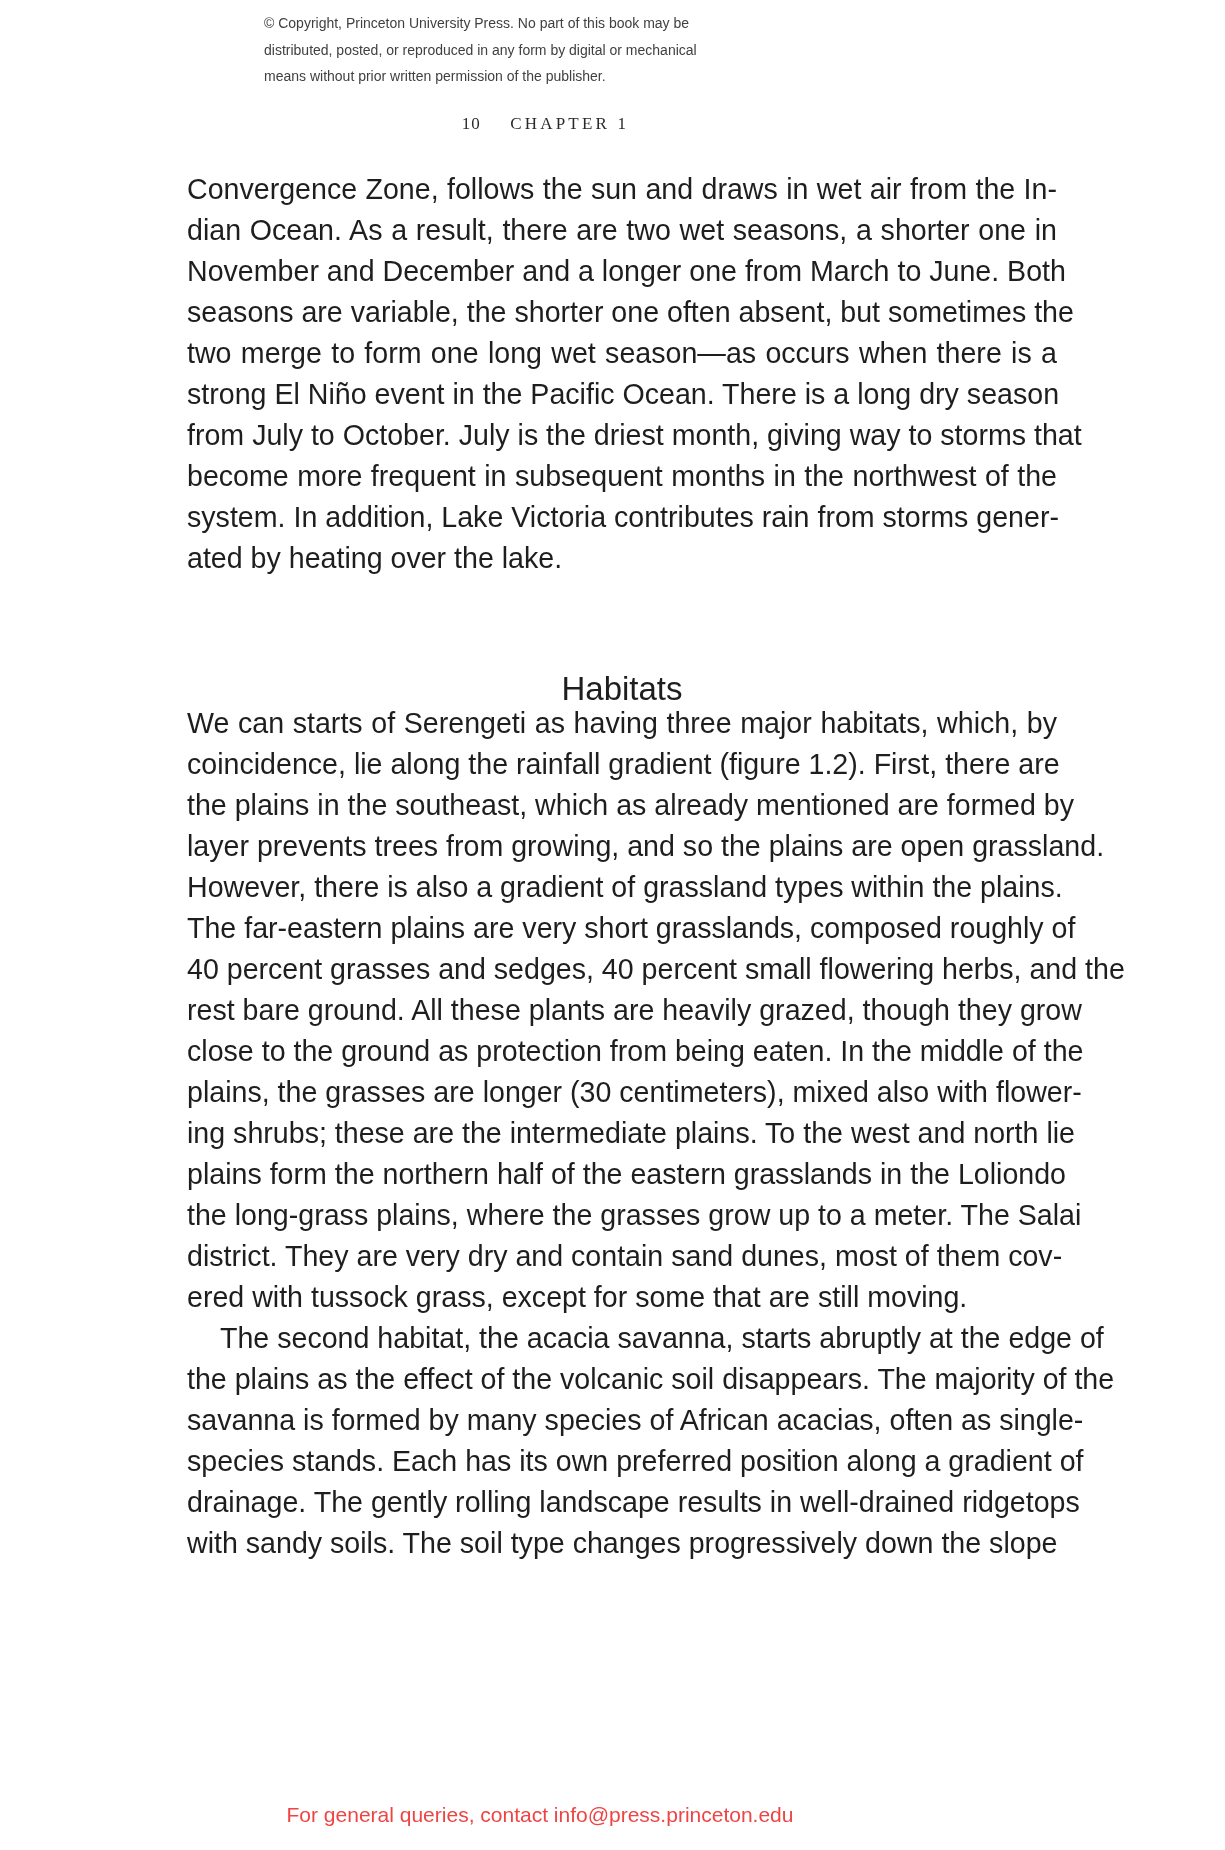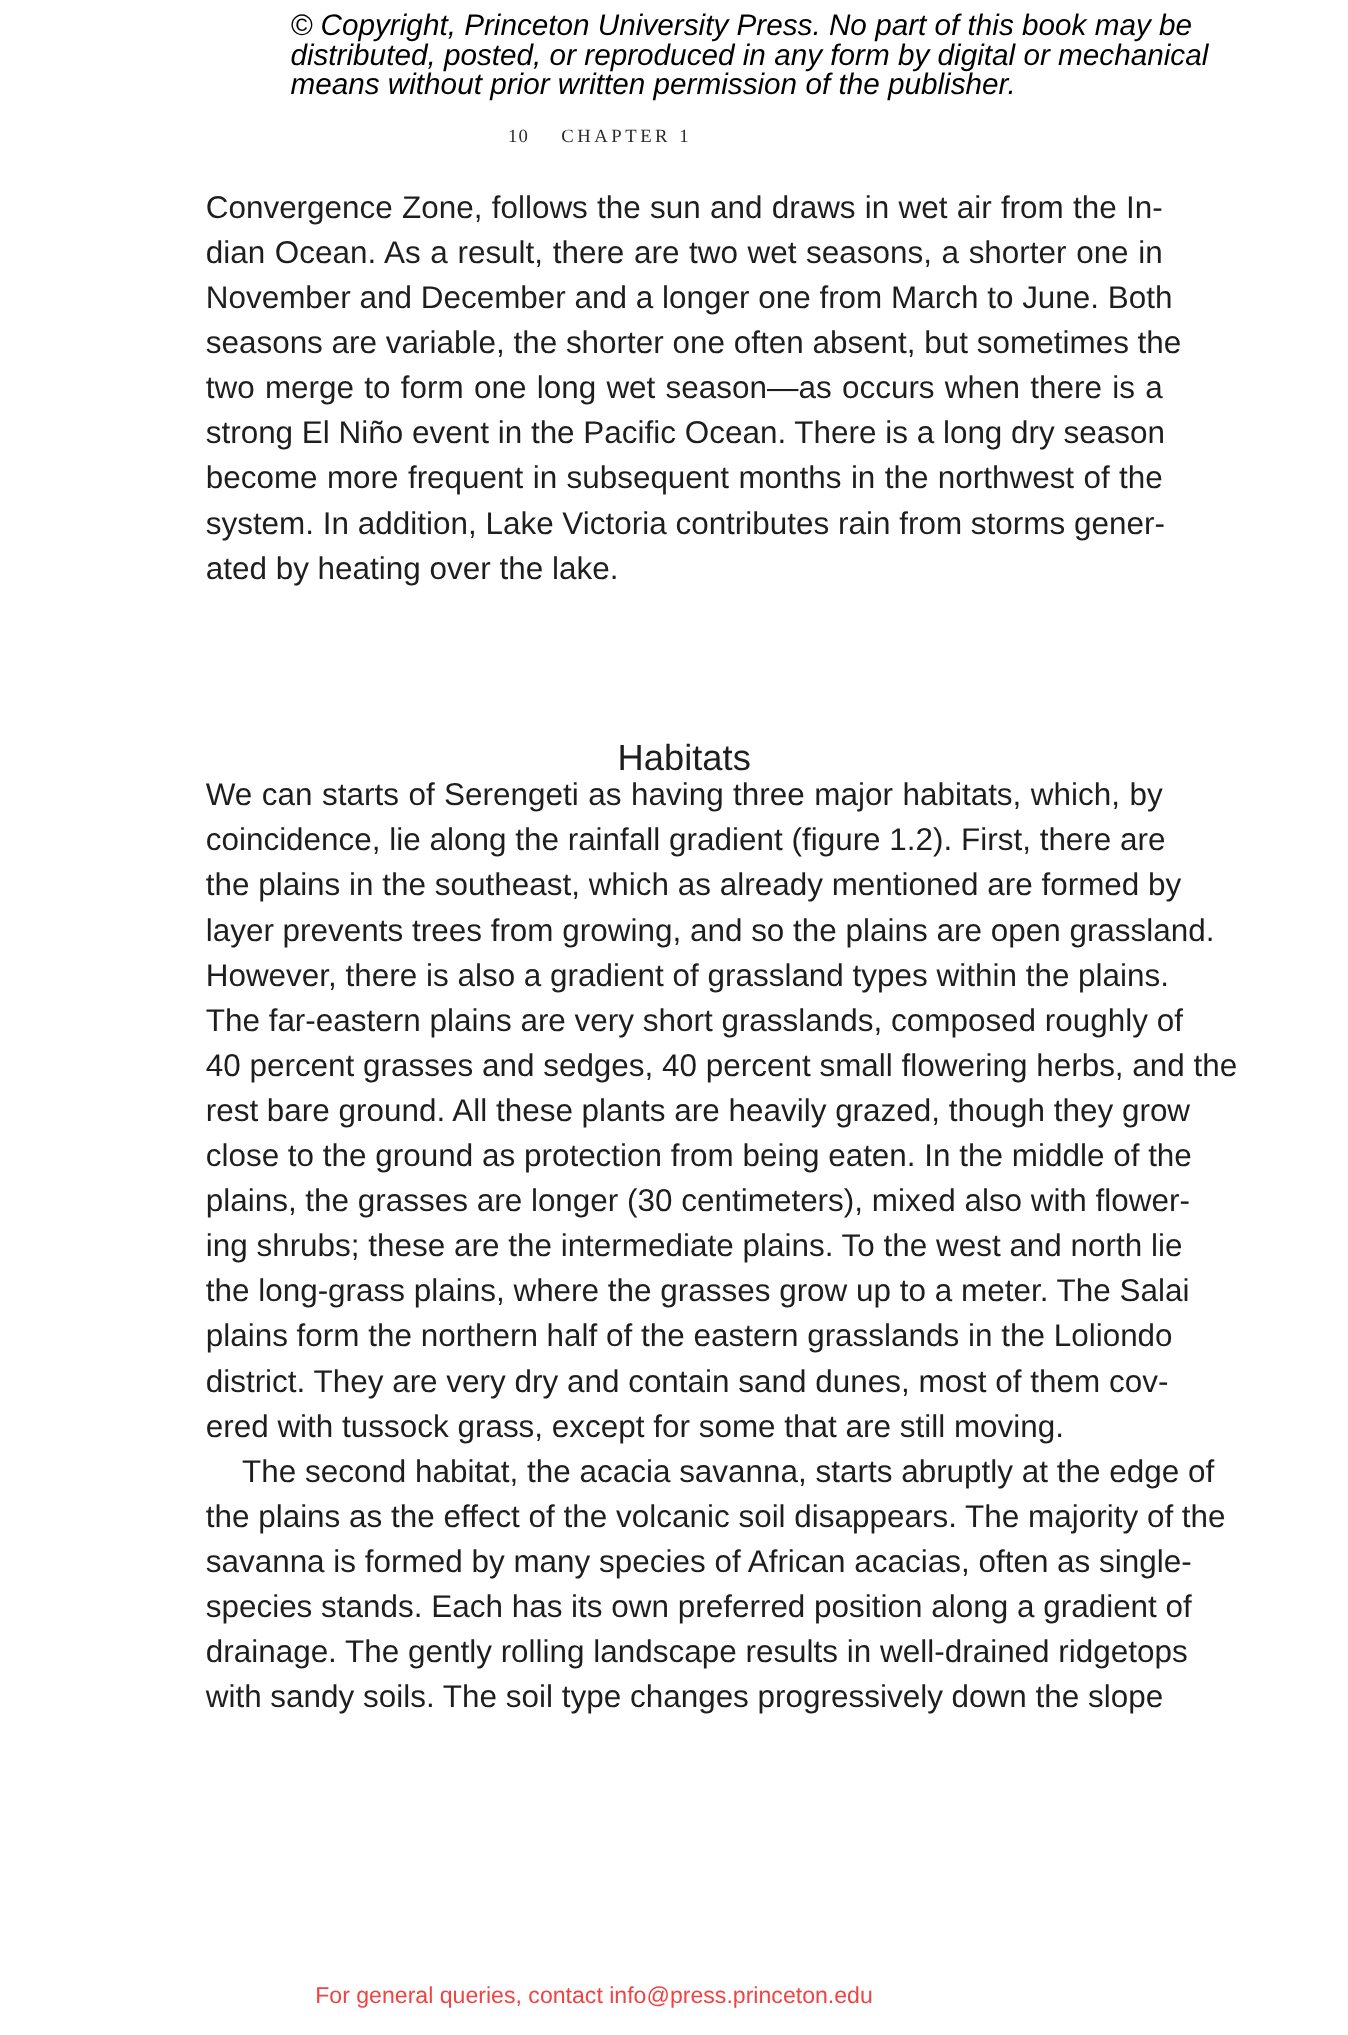--- a/index.html
+++ b/index.html
@@ -1,19 +1,19 @@
 <!DOCTYPE html>
 <html><head>
 <meta charset="utf-8">
 <style>
   html, body { margin: 0; padding: 0; background: #ffffff; }
   body { width: 1225px; height: 1850px; position: relative; overflow: hidden; color: #1a1a1a; }
   .copyright {
     position: absolute; left: 264px; top: 10px; width: 720px;
-    font-family: "Liberation Sans", sans-serif; font-size: 27px; line-height: 26.5px; color: #000000; font-style: italic;
+    font-family: "Liberation Sans", sans-serif; font-size: 14px; line-height: 26.5px; color: #404040;
   }
   .copyright div { white-space: nowrap; }
   .running-head {
     position: absolute; left: 0; width: 1091px; top: 114px; text-align: center;
     font-family: "Liberation Serif", serif; font-size: 17px; letter-spacing: 3.2px; color: #2a2a2a;
   }
   .running-head .pnum { margin-right: 22px; letter-spacing: 1px; }
   .body-text {
     position: absolute; left: 187px; width: 870px;
     font-family: Liberation Sans, sans-serif; font-size: 28.6px; line-height: 41px; color: #1e1e1e;
@@ -46,42 +46,43 @@
   <span>CHAPTER 1</span>
 </div>
 
 <div class="body-text block1">
   <span class="line">Convergence Zone, follows the sun and draws in wet air from the In-</span>
   <span class="line">dian Ocean. As a result, there are two wet seasons, a shorter one in</span>
   <span class="line">November and December and a longer one from March to June. Both</span>
   <span class="line">seasons are variable, the shorter one often absent, but sometimes the</span>
   <span class="line">two merge to form one long wet season—as occurs when there is a</span>
   <span class="line">strong El Niño event in the Pacific Ocean. There is a long dry season</span>
+  <span class="line">from July to October. July is the driest month, giving way to storms that</span>
   <span class="line">become more frequent in subsequent months in the northwest of the</span>
   <span class="line">system. In addition, Lake Victoria contributes rain from storms gener-</span>
   <span class="line last">ated by heating over the lake.</span>
 </div>
 
 <div class="heading">Habitats</div>
 
 <div class="body-text block2">
   <div>
     <span class="line">We can starts of Serengeti as having three major habitats, which, by</span>
     <span class="line">coincidence, lie along the rainfall gradient (figure 1.2). First, there are</span>
     <span class="line">the plains in the southeast, which as already mentioned are formed by</span>
     <span class="line">layer prevents trees from growing, and so the plains are open grassland.</span>
     <span class="line">However, there is also a gradient of grassland types within the plains.</span>
     <span class="line">The far-eastern plains are very short grasslands, composed roughly of</span>
     <span class="line">40 percent grasses and sedges, 40 percent small flowering herbs, and the</span>
     <span class="line">rest bare ground. All these plants are heavily grazed, though they grow</span>
     <span class="line">close to the ground as protection from being eaten. In the middle of the</span>
     <span class="line">plains, the grasses are longer (30 centimeters), mixed also with flower-</span>
     <span class="line">ing shrubs; these are the intermediate plains. To the west and north lie</span>
+    <span class="line">plains form the northern half of the eastern grasslands in the Loliondo</span>
     <span class="line">the long-grass plains, where the grasses grow up to a meter. The Salai</span>
-    <span class="line">plains form the northern half of the eastern grasslands in the Loliondo</span>
     <span class="line">district. They are very dry and contain sand dunes, most of them cov-</span>
     <span class="line last">ered with tussock grass, except for some that are still moving.</span>
   </div>
   <div>
     <span class="line indent">The second habitat, the acacia savanna, starts abruptly at the edge of</span>
     <span class="line">the plains as the effect of the volcanic soil disappears. The majority of the</span>
     <span class="line">savanna is formed by many species of African acacias, often as single-</span>
     <span class="line">species stands. Each has its own preferred position along a gradient of</span>
     <span class="line">drainage. The gently rolling landscape results in well-drained ridgetops</span>
     <span class="line">with sandy soils. The soil type changes progressively down the slope</span>

